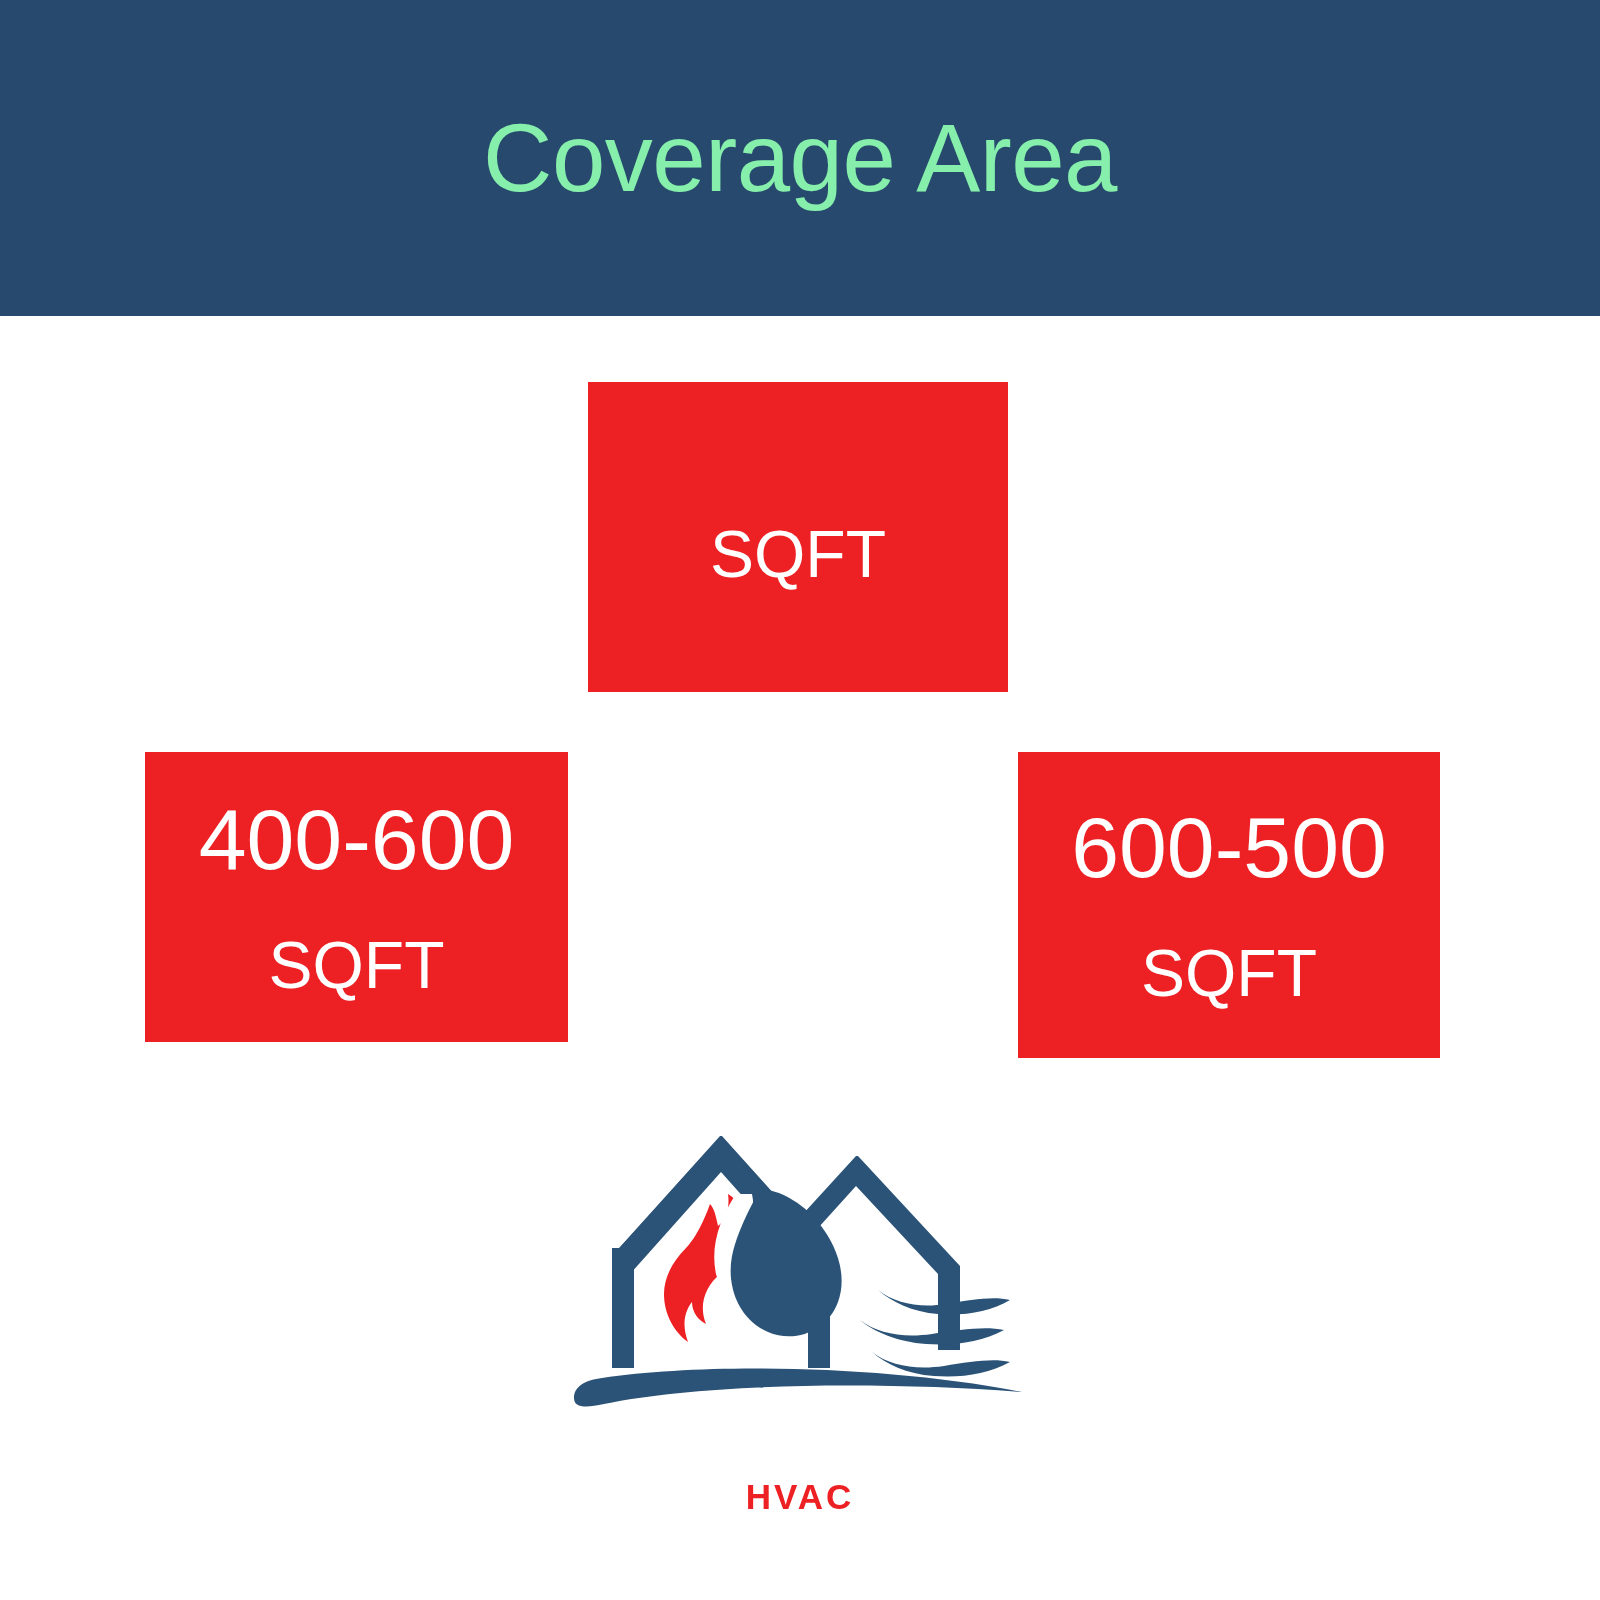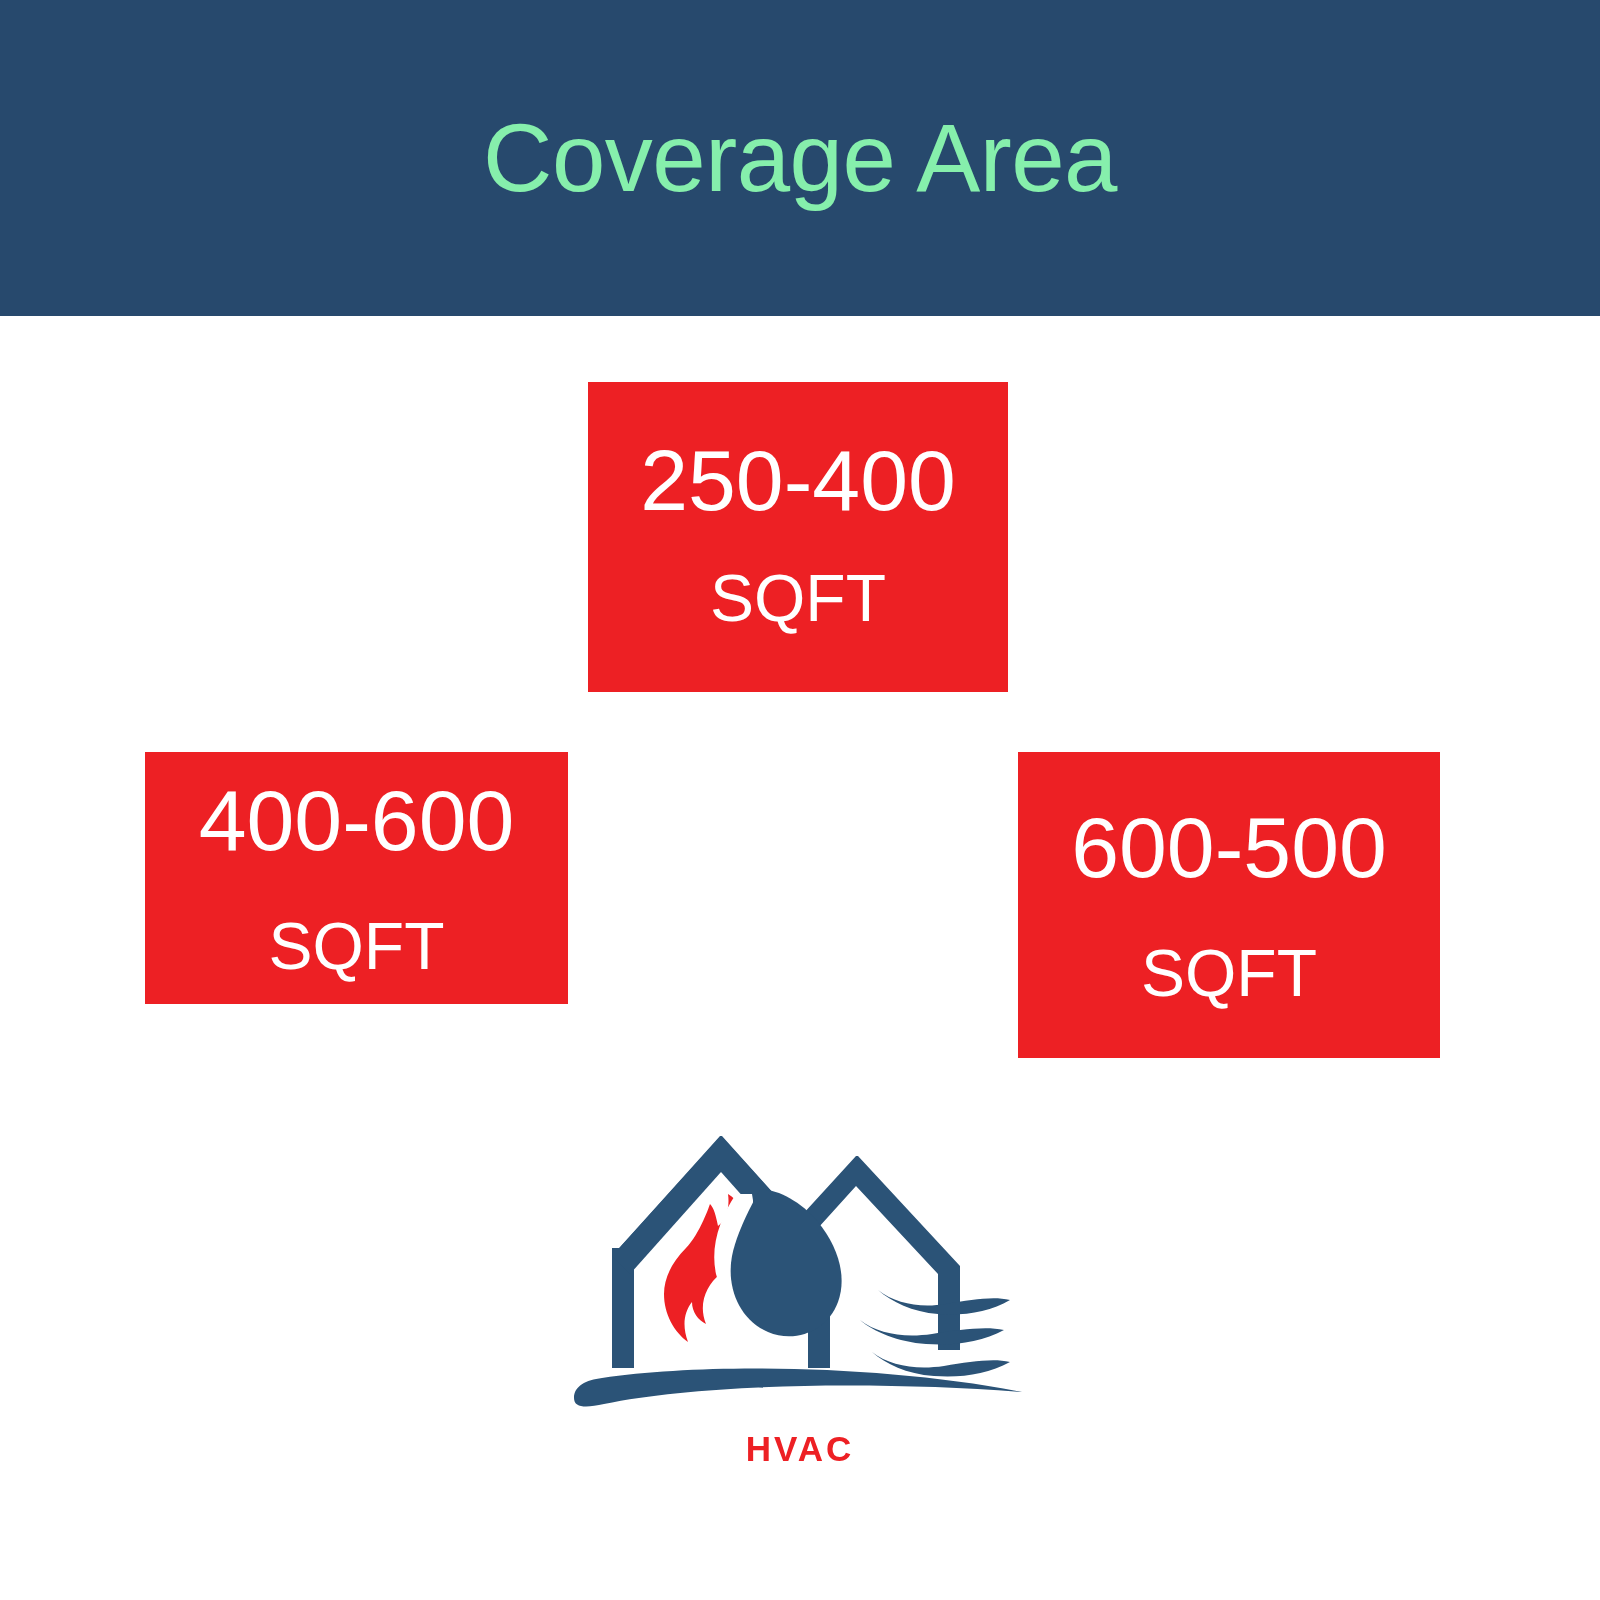--- a/index.html
+++ b/index.html
@@ -48,34 +48,35 @@
   }
   .coverage-box .unit {
     font-size:66px;
     font-weight:400;
     line-height:1.08;
     white-space:nowrap;
     margin-top:36px;
   }
 
   #box-top    { left:588px;  top:382px; width:420px; height:310px; }
-  #box-left   { left:145px;  top:752px; width:423px; height:252px; }
+  #box-left   { left:145px;  top:752px; width:423px; height:290px; }
   #box-right  { left:1018px; top:752px; width:422px; height:306px; }
 
   #box-top .range    { margin-top:-6px; }
   #box-left .unit, #box-right .unit { margin-top:44px; }
 
   
   #brand-logo {
     position:absolute;
     left:520px; top:1098px;
     width:560px; height:500px;
     display:flex;
     flex-direction:column;
     align-items:center;
+    gap:48px;
   }
   #logo-mark { width:480px; height:320px; display:block; }
   #logo-wordmark {
     margin-top:6px;
     text-align:center;
     color:#ED2024;
     font-weight:bold;
     line-height:1.42;
     letter-spacing:3px;
     font-size:35px;
@@ -83,21 +84,20 @@
   #logo-wordmark div { white-space:nowrap; }
 </style>
 </head>
 <body>
 
 <div id="header-banner">
   <h1 id="page-title">Coverage Area</h1>
 </div>
 
 <div id="box-top" class="coverage-box">
-  <span class="range">250-400</span>
   <span class="unit">SQFT</span>
 </div>
 
 <div id="box-left" class="coverage-box">
   <span class="range">400-600</span>
   <span class="unit">SQFT</span>
 </div>
 
 <div id="box-right" class="coverage-box">
   <span class="range">600-500</span>

